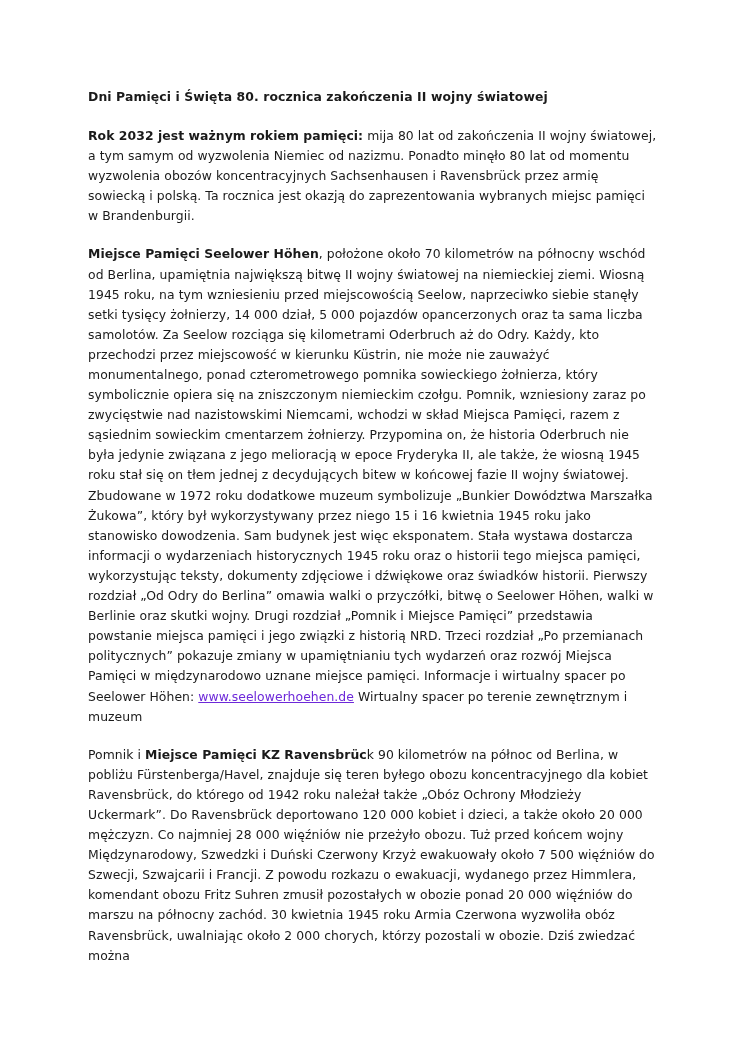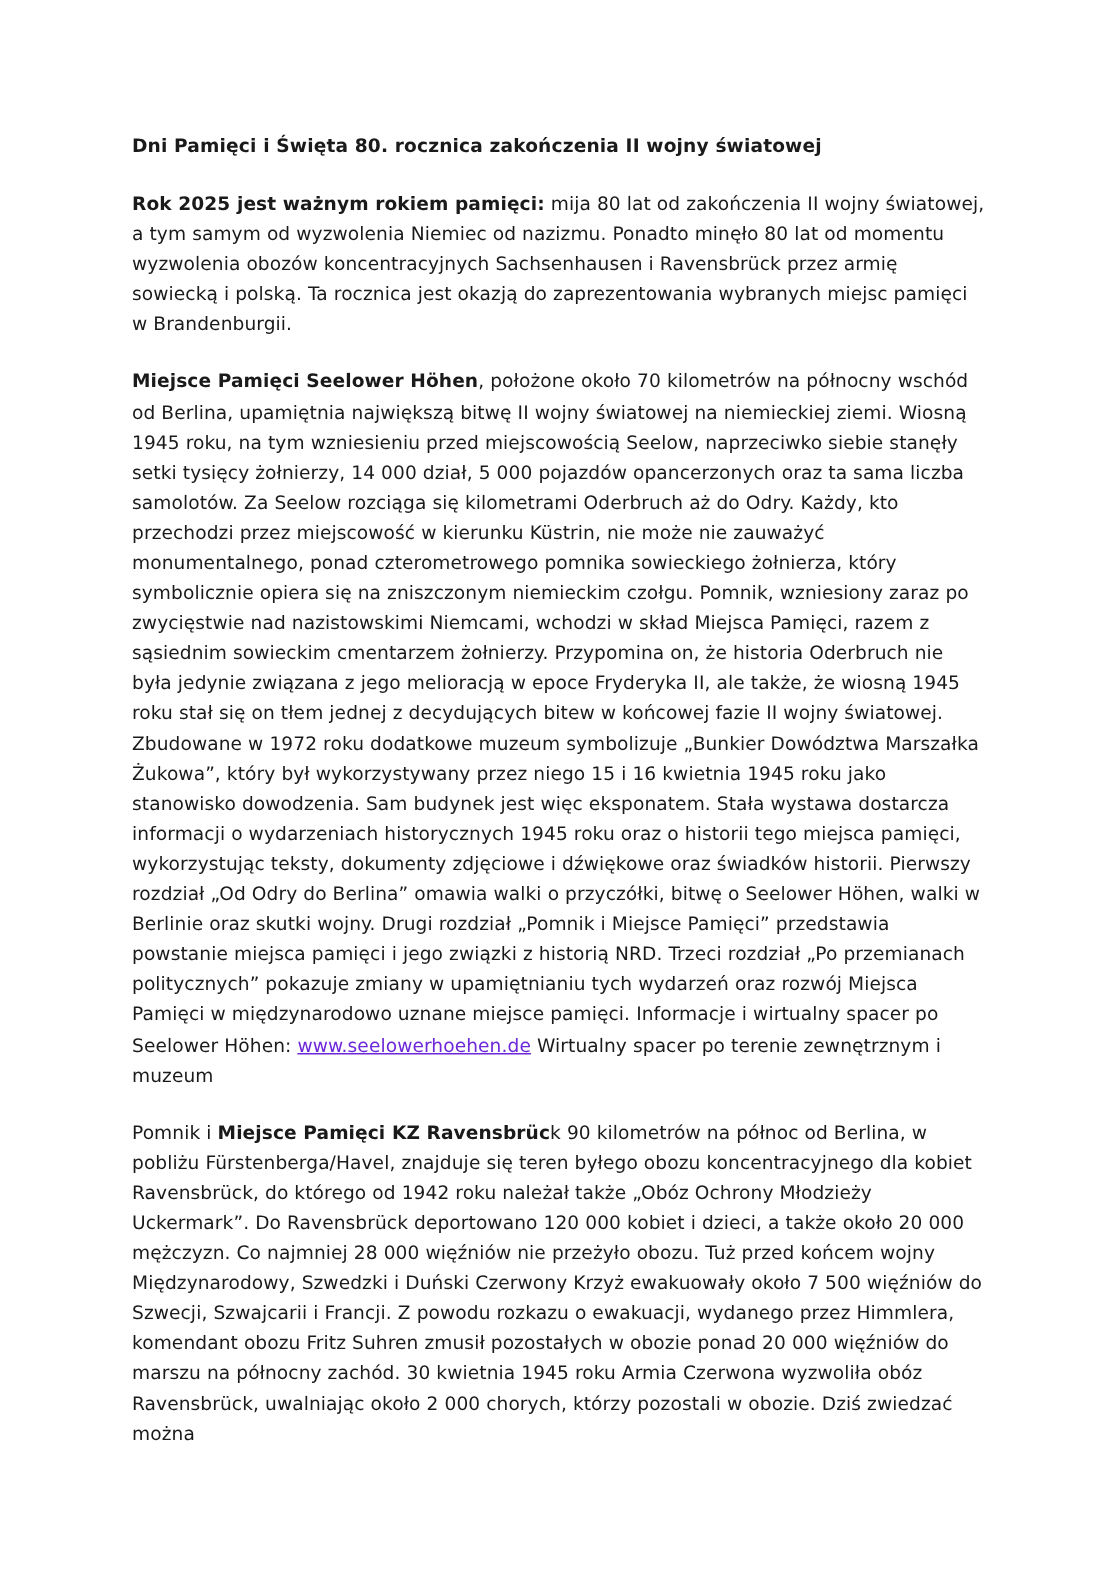--- a/index.html
+++ b/index.html
@@ -48,21 +48,21 @@
   }
 </style>
 </head>
 <body>
 
 <div class="page">
 
   <h1 class="doc-title">Dni Pamięci i Święta 80. rocznica zakończenia II wojny światowej</h1>
 
   <p class="para">
-    <span class="b">Rok 2025 jest ważnym rokiem pamięci:</span><span> mija 80 lat od zakończenia II wojny światowej, a tym samym od wyzwolenia Niemiec od nazizmu. Ponadto minęło 80 lat od momentu wyzwolenia obozów koncentracyjnych Sachsenhausen i Ravensbrück przez armię sowiecką i polską. Ta rocznica jest okazją do zaprezentowania wybranych miejsc pamięci w Brandenburgii.</span>
+    <span class="b">Rok 2032 jest ważnym rokiem pamięci:</span><span> mija 80 lat od zakończenia II wojny światowej, a tym samym od wyzwolenia Niemiec od nazizmu. Ponadto minęło 80 lat od momentu wyzwolenia obozów koncentracyjnych Sachsenhausen i Ravensbrück przez armię sowiecką i polską. Ta rocznica jest okazją do zaprezentowania wybranych miejsc pamięci w Brandenburgii.</span>
   </p>
 
   <p class="para">
     <span class="b">Miejsce Pamięci Seelower Höhen</span><span>, położone około 70 kilometrów na północny wschód od Berlina, upamiętnia największą bitwę II wojny światowej na niemieckiej ziemi. Wiosną 1945 roku, na tym wzniesieniu przed miejscowością Seelow, naprzeciwko siebie stanęły setki tysięcy żołnierzy, 14 000 dział, 5 000 pojazdów opancerzonych oraz ta sama liczba samolotów. Za Seelow rozciąga się kilometrami Oderbruch aż do Odry. Każdy, kto przechodzi przez miejscowość w kierunku Küstrin, nie może nie zauważyć monumentalnego, ponad czterometrowego pomnika sowieckiego żołnierza, który symbolicznie opiera się na zniszczonym niemieckim czołgu. Pomnik, wzniesiony zaraz po zwycięstwie nad nazistowskimi Niemcami, wchodzi w skład Miejsca Pamięci, razem z sąsiednim sowieckim cmentarzem żołnierzy. Przypomina on, że historia Oderbruch nie była jedynie związana z jego melioracją w epoce Fryderyka II, ale także, że wiosną 1945 roku stał się on tłem jednej z decydujących bitew w końcowej fazie II wojny światowej. Zbudowane w 1972 roku dodatkowe muzeum symbolizuje „Bunkier Dowództwa Marszałka Żukowa”, który był wykorzystywany przez niego 15 i 16 kwietnia 1945 roku jako stanowisko dowodzenia. Sam budynek jest więc eksponatem. Stała wystawa dostarcza informacji o wydarzeniach historycznych 1945 roku oraz o historii tego miejsca pamięci, wykorzystując teksty, dokumenty zdjęciowe i dźwiękowe oraz świadków historii. Pierwszy rozdział „Od Odry do Berlina” omawia walki o przyczółki, bitwę o Seelower Höhen, walki w Berlinie oraz skutki wojny. Drugi rozdział „Pomnik i Miejsce Pamięci” przedstawia powstanie miejsca pamięci i jego związki z historią NRD. Trzeci rozdział „Po przemianach politycznych” pokazuje zmiany w upamiętnianiu tych wydarzeń oraz rozwój Miejsca Pamięci w międzynarodowo uznane miejsce pamięci. Informacje i wirtualny spacer po Seelower Höhen: </span><a class="link" href="#">www.seelowerhoehen.de</a>
     <span>Wirtualny spacer po terenie zewnętrznym i muzeum</span>
   </p>
 
   <p class="para">
     <span>Pomnik i </span><span class="b">Miejsce Pamięci KZ Ravensbrüc</span><span>k 90 kilometrów na północ od Berlina, w pobliżu Fürstenberga/Havel, znajduje się teren byłego obozu koncentracyjnego dla kobiet Ravensbrück, do którego od 1942 roku należał także „Obóz Ochrony Młodzieży Uckermark”. Do Ravensbrück deportowano 120 000 kobiet i dzieci, a także około 20 000 mężczyzn. Co najmniej 28 000 więźniów nie przeżyło obozu. Tuż przed końcem wojny Międzynarodowy, Szwedzki i Duński Czerwony Krzyż ewakuowały około 7 500 więźniów do Szwecji, Szwajcarii i Francji. Z powodu rozkazu o ewakuacji, wydanego przez Himmlera, komendant obozu Fritz Suhren zmusił pozostałych w obozie ponad 20 000 więźniów do marszu na północny zachód. 30 kwietnia 1945 roku Armia Czerwona wyzwoliła obóz Ravensbrück, uwalniając około 2 000 chorych, którzy pozostali w obozie. Dziś zwiedzać można</span>
   </p>

